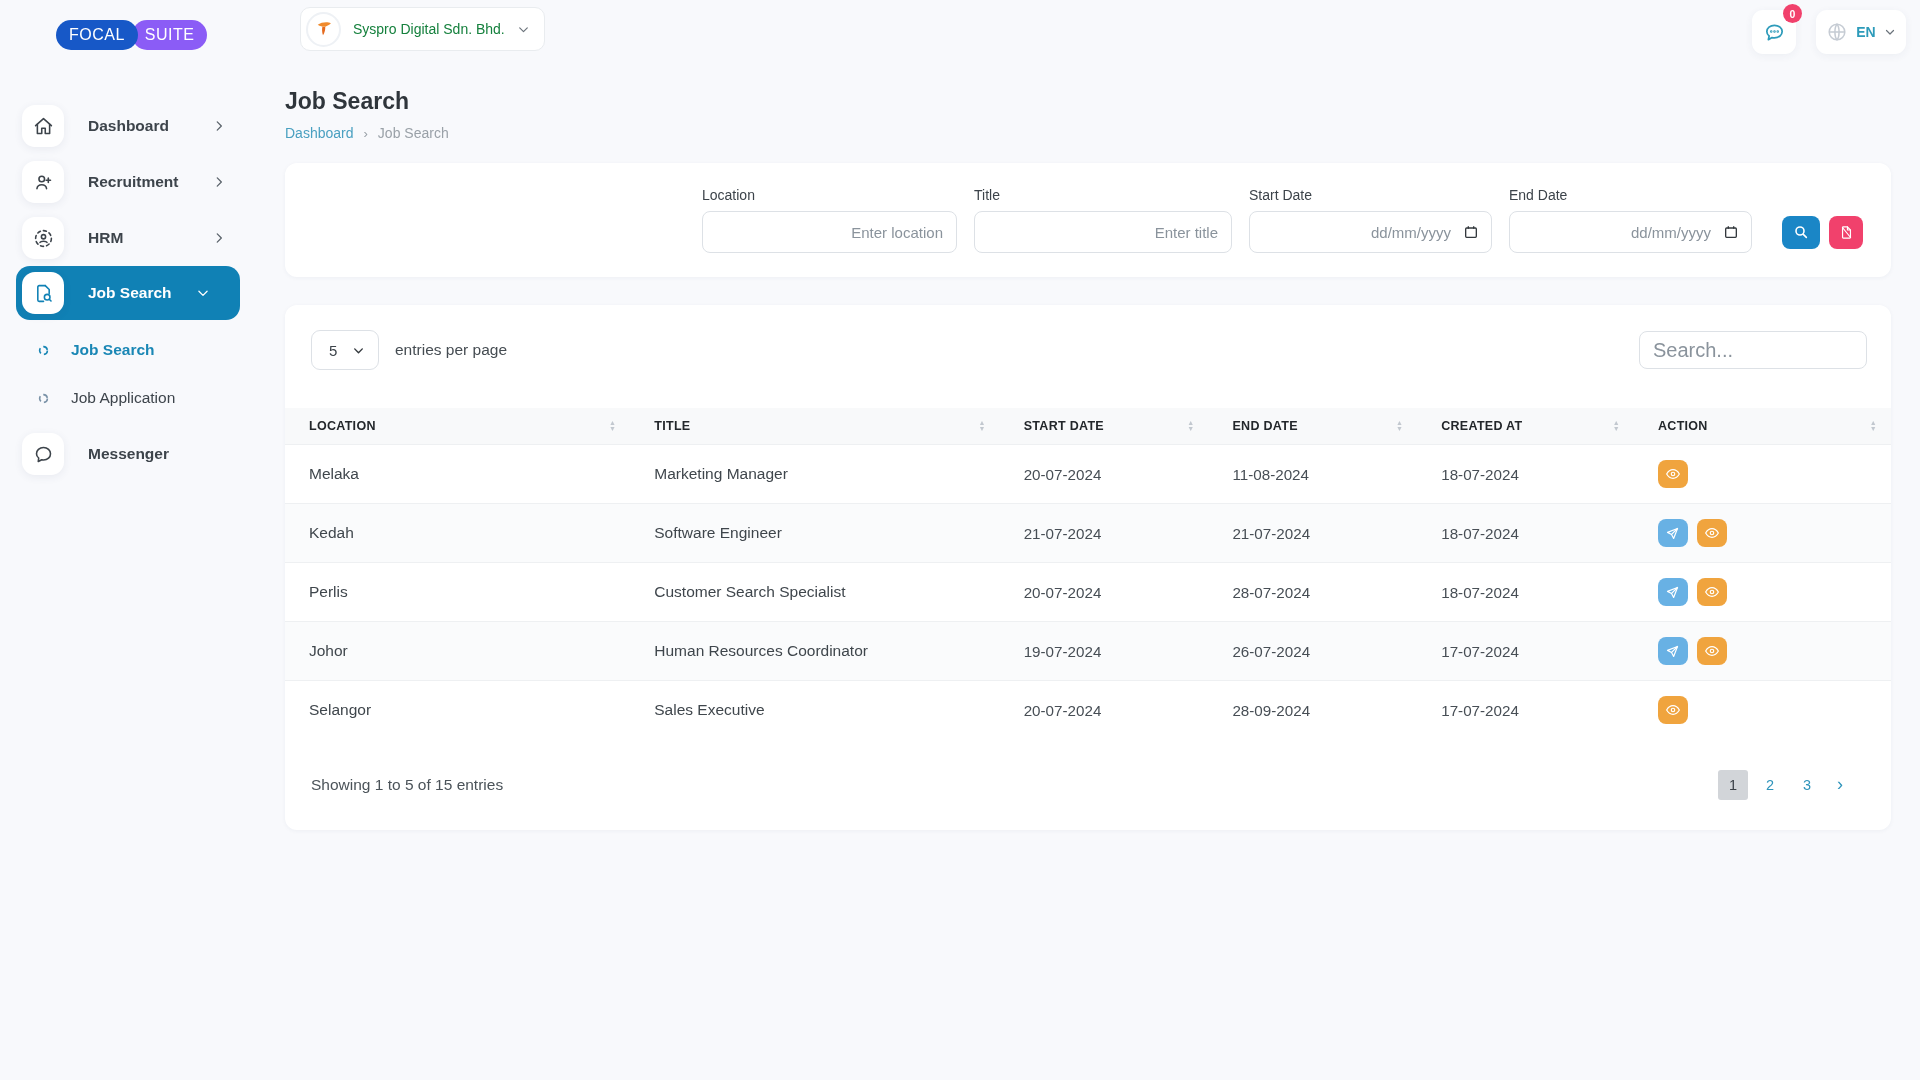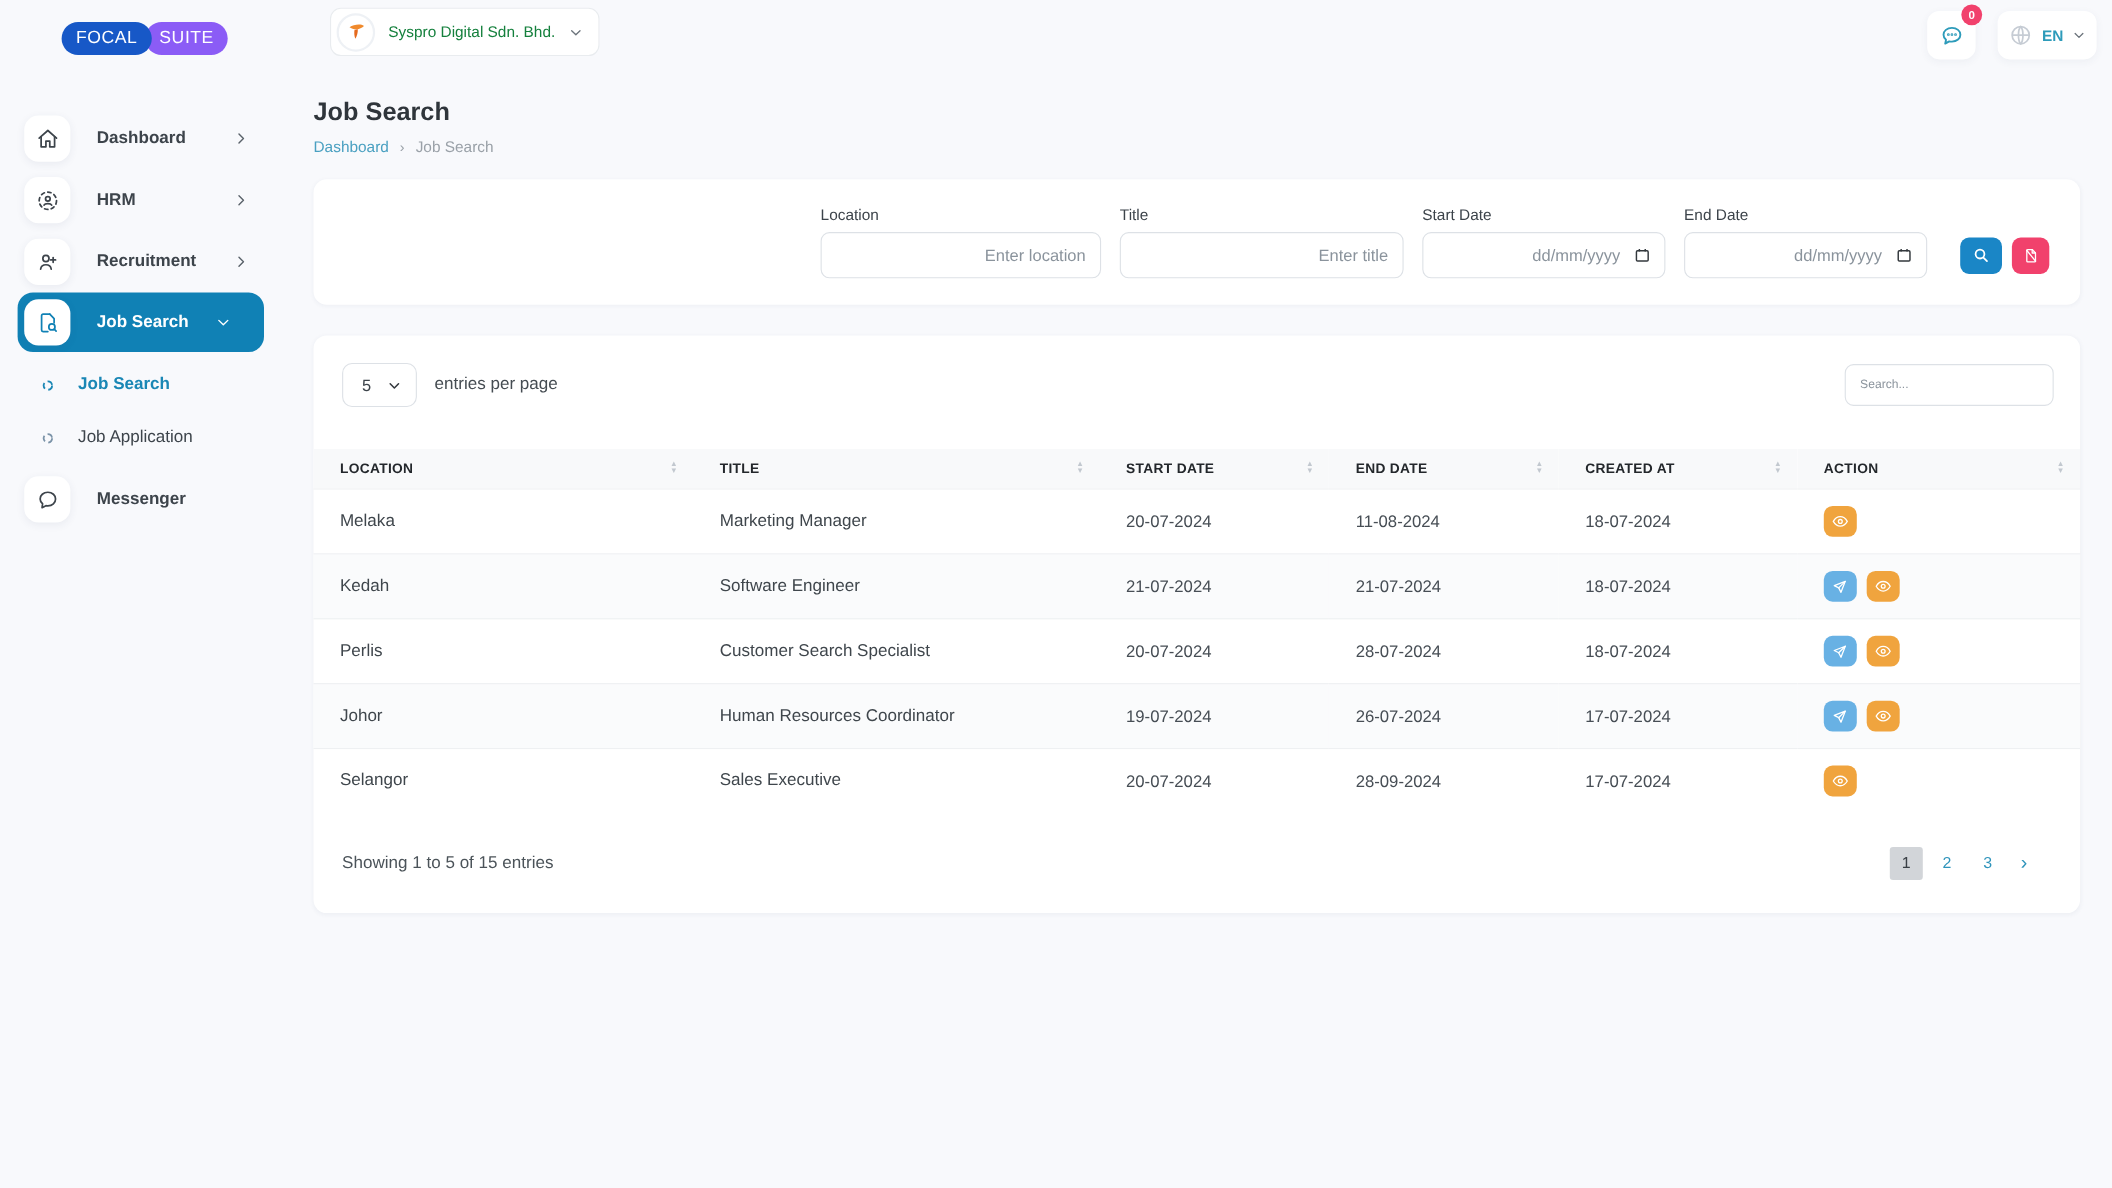--- a/index.html
+++ b/index.html
@@ -44,33 +44,33 @@
   .crumb-sep { color:#9aa1a8; font-size:13px; }
   .crumb-current { color:#9aa1a8; }
 
   .card { background:#fff; border-radius:12px; box-shadow:0 1px 4px rgba(40,60,90,.05); }
   .filter-card { margin-top:22px; height:114px; display:flex; justify-content:flex-end; align-items:center; padding:0 28px; gap:17px; }
   .field { display:flex; flex-direction:column; }
   .field label { font-size:14px; color:#3c434a; margin-bottom:8px; }
   .field input { height:42px; border:1px solid #dde1e6; border-radius:8px; padding:0 13px; font-size:15px; color:#40474d; outline:none; font-family:"Liberation Sans", sans-serif; background:#fff;text-align:right; }
   .field input::placeholder { color:#8a939c; }
   .field.loc input { width:255px; } .field.ttl input { width:258px; }
-  .field.date { position:relative; } .field.date input { width:221px; padding-right:40px; }
+  .field.date { position:relative; } .field.date input { width:243px; padding-right:40px; }
   .cal-icon { position:absolute; right:13px; bottom:13px; pointer-events:none; display:flex; }
   .filter-btns { display:flex; gap:9px; align-self:center; margin-top:24px; margin-left:13px; }
   .btn-sq { width:38px; height:33px; border:none; border-radius:8px; display:flex; align-items:center; justify-content:center; cursor:pointer; }
   .btn-search { background:#1a86c6; } .btn-clear { background:#f1416c; width:34px; }
 
   .table-card { margin-top:28px; padding:25px 0 30px 0; }
   .table-controls { display:flex; justify-content:space-between; align-items:center; padding:0 24px 0 26px; }
   .entries-wrap { display:flex; align-items:center; gap:16px; }
   .entries-select { width:68px; height:40px; border:1px solid #dde1e6; border-radius:9px; display:flex; align-items:center; justify-content:space-between; padding:0 13px 0 17px; cursor:pointer; }
   .entries-select .val { font-size:15px; color:#3c434a; }
   .entries-label { font-size:15.5px; color:#454c52; }
-  .table-search input { width:190px; height:38px; border:1px solid #dde1e6; border-radius:8px; padding:0 13px; font-size:11px; color:#40474d; outline:none; font-family:"Liberation Sans", sans-serif; }
+  .table-search input { width:228px; height:38px; border:1px solid #dde1e6; border-radius:8px; padding:0 13px; font-size:20px; color:#40474d; outline:none; font-family:"Liberation Sans", sans-serif; }
   .table-search input::placeholder { color:#8a939c; }
 
   table.jobs { width:100%; border-collapse:collapse; margin-top:38px; }
   table.jobs thead tr { background:#f8f9fa; }
   table.jobs th { text-align:left; font-size:12.5px; font-weight:bold; letter-spacing:.3px; color:#23272b; text-transform:uppercase; padding:11px 10px 11px 24px; cursor:pointer; position:relative; }
   .sort { position:absolute; right:14px; top:50%; transform:translateY(-50%); display:flex; flex-direction:column; line-height:6px; }
   .sort span { font-size:7px; color:#c2c8cf; }
   table.jobs td { font-size:15.2px; color:#474e55; padding:0 10px 0 24px; height:59px; border-top:1px solid #eef0f2; }
   table.jobs td.loc, table.jobs td.ttl { color:#3f464c; font-size:15.5px; }
   table.jobs tbody tr:nth-child(even) { background:#fafbfc; }
@@ -107,42 +107,42 @@
         <span class="nav-label">Dashboard</span>
         <span class="nav-chevron">
           <svg width="14" height="14" viewBox="0 0 24 24" fill="none" stroke="currentColor" stroke-width="2.2" stroke-linecap="round" stroke-linejoin="round">
               <path d="M9 5 L16 12 L9 19"></path>
             </svg>
         </span>
       </div>
       <div class="nav-item">
         <span class="icon-box">
           <svg width="21" height="21" viewBox="0 0 24 24" fill="none" stroke="#3d444b" stroke-width="1.8" stroke-linecap="round" stroke-linejoin="round">
-              <circle cx="12" cy="12" r="9" stroke-dasharray="3.5 3.5"></circle>
-              <circle cx="12" cy="10" r="2.4"></circle>
-              <path d="M8 16.5 C9 14.6 15 14.6 16 16.5"></path>
-            </svg>
-        </span>
-        <span class="nav-label">HRM</span>
-        <span class="nav-chevron">
-          <svg width="14" height="14" viewBox="0 0 24 24" fill="none" stroke="currentColor" stroke-width="2.2" stroke-linecap="round" stroke-linejoin="round">
-              <path d="M9 5 L16 12 L9 19"></path>
-            </svg>
-        </span>
-      </div>
-      <div class="nav-item">
-        <span class="icon-box">
-          <svg width="21" height="21" viewBox="0 0 24 24" fill="none" stroke="#3d444b" stroke-width="1.8" stroke-linecap="round" stroke-linejoin="round">
               <circle cx="10" cy="8" r="3.2"></circle>
               <path d="M4.5 19 C5 15.5 8 14.5 10 14.5 C12 14.5 15 15.5 15.5 19"></path>
               <path d="M17.5 7 V12"></path>
               <path d="M15 9.5 H20"></path>
             </svg>
         </span>
         <span class="nav-label">Recruitment</span>
+        <span class="nav-chevron">
+          <svg width="14" height="14" viewBox="0 0 24 24" fill="none" stroke="currentColor" stroke-width="2.2" stroke-linecap="round" stroke-linejoin="round">
+              <path d="M9 5 L16 12 L9 19"></path>
+            </svg>
+        </span>
+      </div>
+      <div class="nav-item">
+        <span class="icon-box">
+          <svg width="21" height="21" viewBox="0 0 24 24" fill="none" stroke="#3d444b" stroke-width="1.8" stroke-linecap="round" stroke-linejoin="round">
+              <circle cx="12" cy="12" r="9" stroke-dasharray="3.5 3.5"></circle>
+              <circle cx="12" cy="10" r="2.4"></circle>
+              <path d="M8 16.5 C9 14.6 15 14.6 16 16.5"></path>
+            </svg>
+        </span>
+        <span class="nav-label">HRM</span>
         <span class="nav-chevron">
           <svg width="14" height="14" viewBox="0 0 24 24" fill="none" stroke="currentColor" stroke-width="2.2" stroke-linecap="round" stroke-linejoin="round">
               <path d="M9 5 L16 12 L9 19"></path>
             </svg>
         </span>
       </div>
       <div class="nav-item active-pill">
         <span class="icon-box">
           <svg width="21" height="21" viewBox="0 0 24 24" fill="none" stroke="#1081b5" stroke-width="1.8" stroke-linecap="round" stroke-linejoin="round">
               <path d="M14 3 H7 A1.5 1.5 0 0 0 5.5 4.5 V19.5 A1.5 1.5 0 0 0 7 21 H12"></path>

